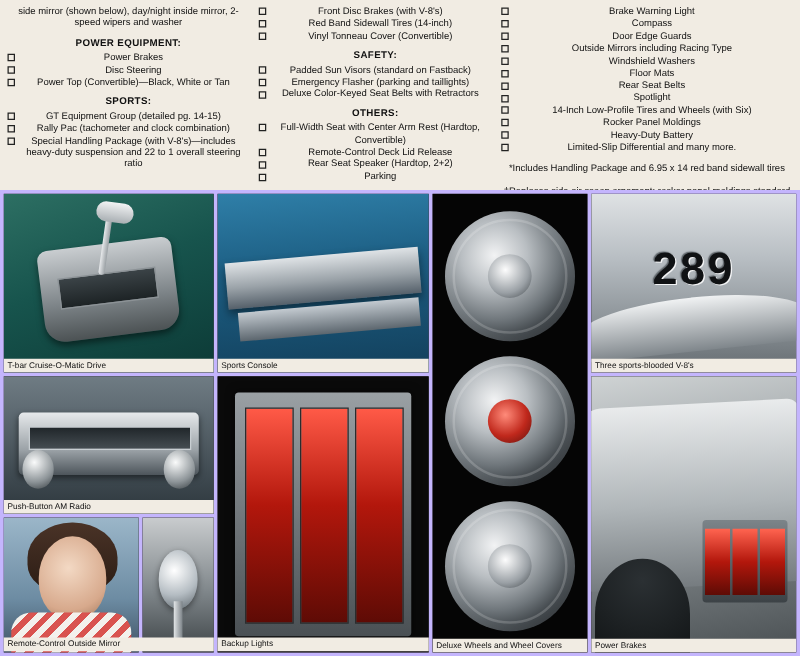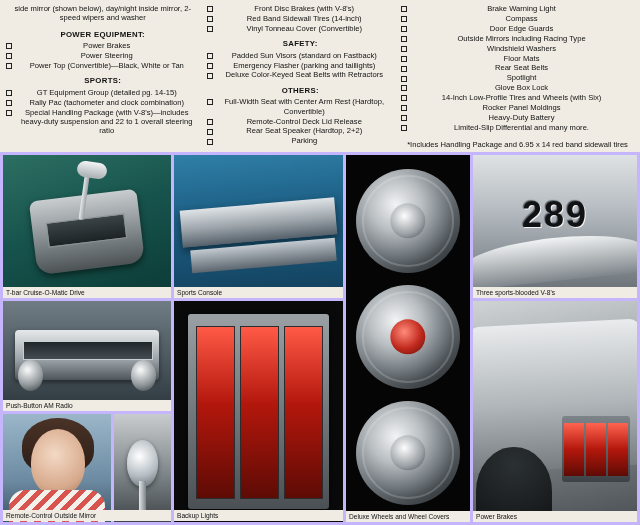--- a/index.html
+++ b/index.html
@@ -197,21 +197,21 @@
 
   <div class="textzone">
     <div class="cols">
 
       <div class="col col1">
         <div class="lead">side mirror (shown below), day/night inside mirror, 2-speed wipers and washer</div>
 
         <div class="hdr first">POWER EQUIPMENT:</div>
         <ul>
           <li>Power Brakes</li>
-          <li>Power Steering</li>
+          <li>Disc Steering</li>
           <li>Power Top (Convertible)—Black, White or Tan</li>
         </ul>
 
         <div class="hdr">SPORTS:</div>
         <ul>
           <li>GT Equipment Group (detailed pg. 14-15)</li>
           <li>Rally Pac (tachometer and clock combination)</li>
           <li>Special Handling Package (with V-8's)—includes heavy-duty suspension and 22 to 1 overall steering ratio</li>
         </ul>
       </div>
@@ -242,21 +242,20 @@
       <div class="col col3">
         <ul>
           <li>Brake Warning Light</li>
           <li>Compass</li>
           <li>Door Edge Guards</li>
           <li>Outside Mirrors including Racing Type</li>
           <li>Windshield Washers</li>
           <li>Floor Mats</li>
           <li>Rear Seat Belts</li>
           <li>Spotlight</li>
-          <li>Glove Box Lock</li>
           <li>14-Inch Low-Profile Tires and Wheels (with Six)</li>
           <li>Rocker Panel Moldings</li>
           <li>Heavy-Duty Battery</li>
           <li>Limited-Slip Differential and many more.</li>
         </ul>
         <div class="note">*Includes Handling Package and 6.95 x 14 red band sidewall tires</div>
         <div class="note">‡Replaces side air scoop ornament; rocker panel moldings standard on Fastback</div>
       </div>
 
     </div>

